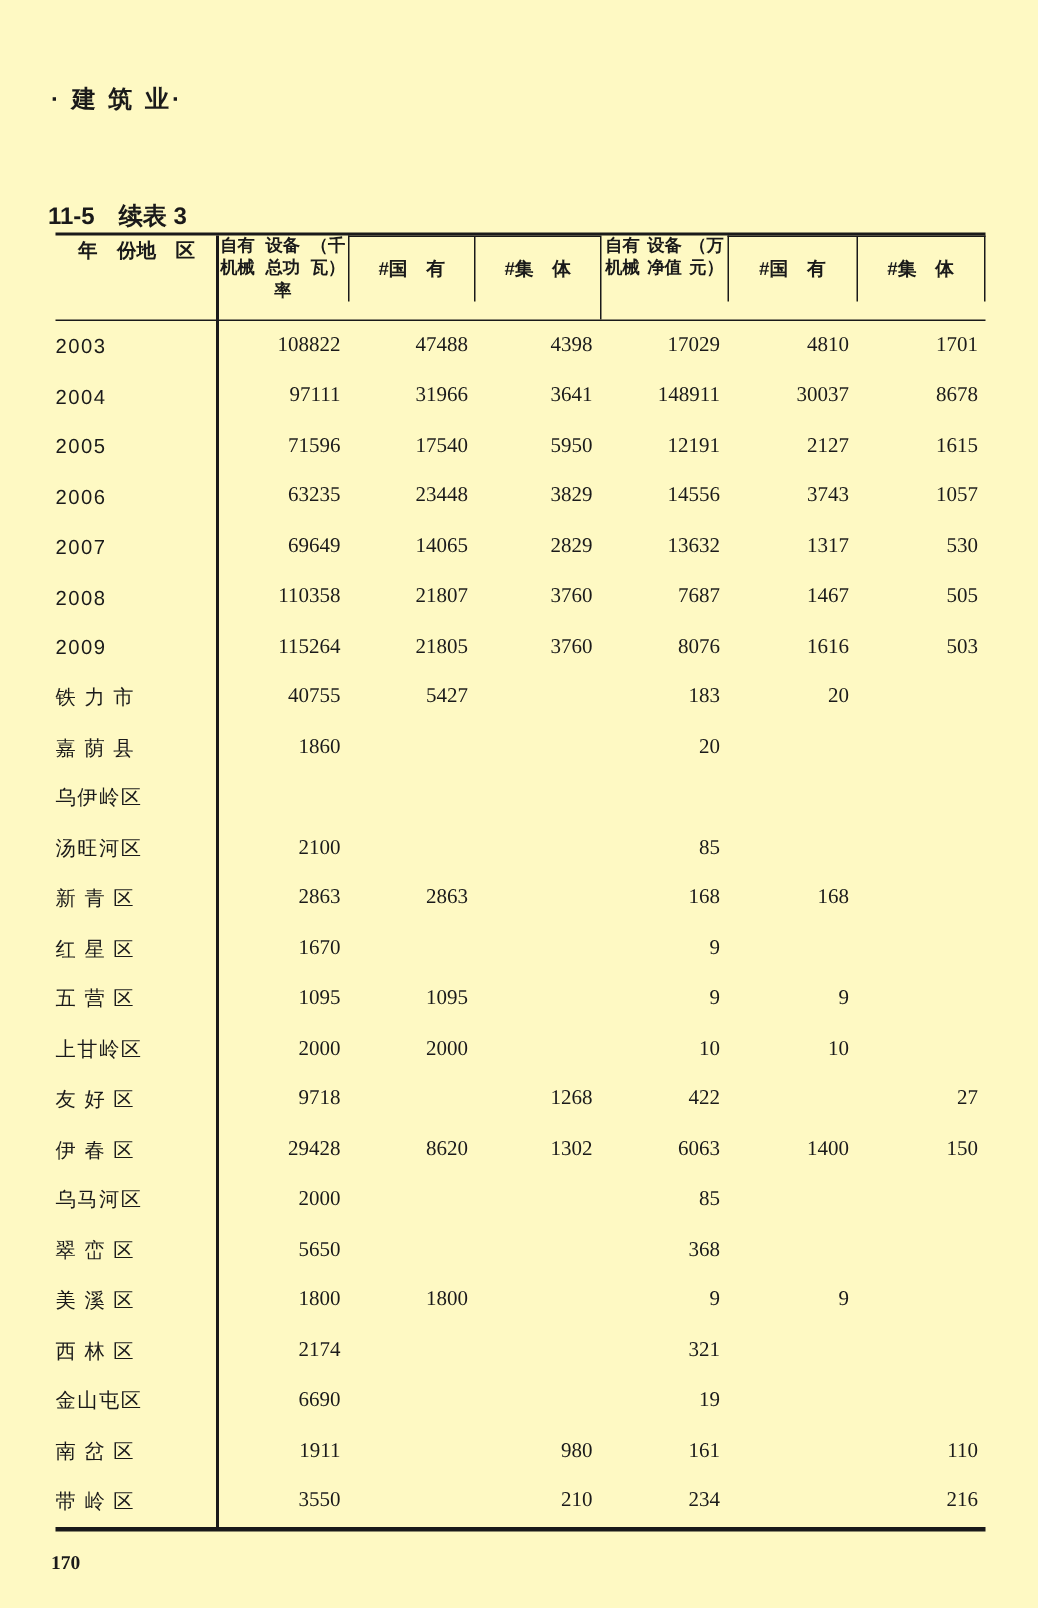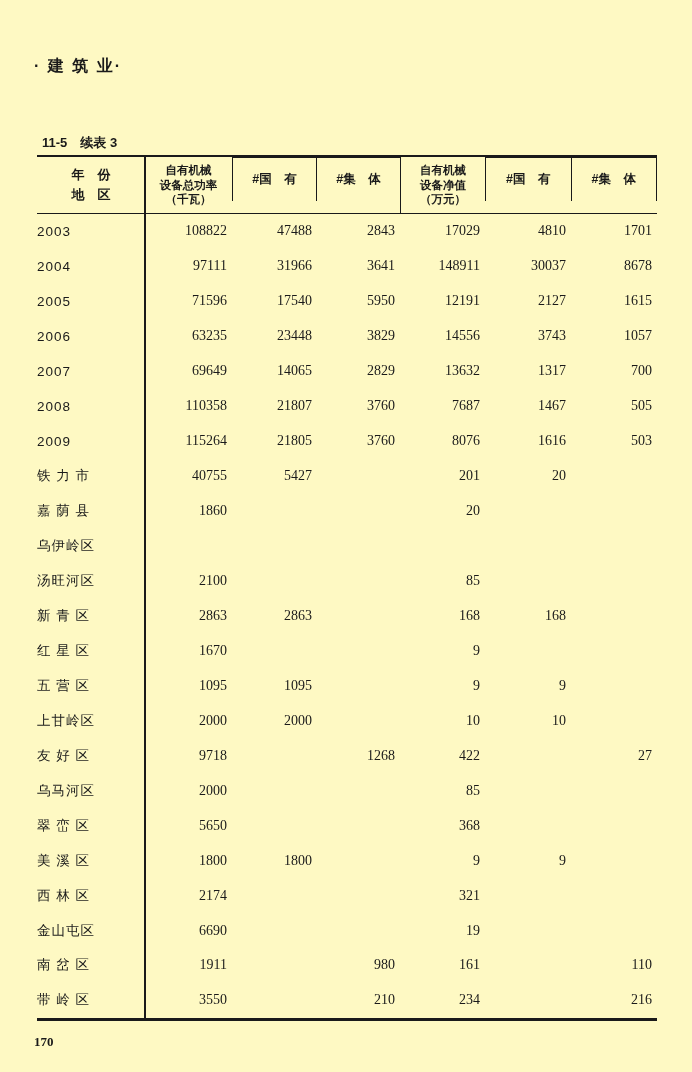--- a/index.html
+++ b/index.html
@@ -21,23 +21,23 @@
     position: absolute;
     left: 34px;
     top: 56px;
     font-size: 16px;
     font-weight: 700;
     letter-spacing: 2px;
     font-family: "Liberation Sans", sans-serif;
   }
   .table-caption {
     position: absolute;
-    left: 42px;
+    left: 32px;
     top: 134px;
-    font-size: 13px;
+    font-size: 16px;
     font-weight: 600;
     font-family: "Liberation Sans", sans-serif;
   }
   .stat-table {
     position: absolute;
     left: 37px;
     top: 155px;
     width: 620px;
     height: 866px;
     box-sizing: border-box;
@@ -56,22 +56,21 @@
     position: relative;
     height: 57px;
     box-sizing: border-box;
     border-bottom: 1.5px solid #1a1a1a;
     display: flex;
     font-family: "Liberation Sans", sans-serif;
   }
   .h-cell {
     box-sizing: border-box;
     display: flex;
-    flex-direction: column;
-    align-items: center;
+    flex-direction: row;
     justify-content: center;
     text-align: center;
   }
   .h-c1 { width: 108px; font-size: 13px; font-weight: 600; line-height: 1.55; }
   .h-c2 { width: 87px;  font-size: 11.5px; font-weight: 600; line-height: 1.3; }
   .h-box {
     box-sizing: border-box;
     margin-top: 0;
     height: calc(100% - 12px);
     border: 1.5px solid #1a1a1a;
@@ -163,21 +162,21 @@
         <div class="h-sub">#国　有</div>
         <div class="h-sub">#集　体</div>
       </div>
     </div>
 
     <div class="tbody" id="table-body">
         <div class="trow">
         <div class="cell label">2003</div>
         <div class="cell num">108822</div>
         <div class="cell num">47488</div>
-        <div class="cell num">2843</div>
+        <div class="cell num">4398</div>
         <div class="cell num">17029</div>
         <div class="cell num">4810</div>
         <div class="cell num">1701</div>
       </div>
         <div class="trow">
         <div class="cell label">2004</div>
         <div class="cell num">97111</div>
         <div class="cell num">31966</div>
         <div class="cell num">3641</div>
         <div class="cell num">148911</div>
@@ -202,21 +201,21 @@
         <div class="cell num">3743</div>
         <div class="cell num">1057</div>
       </div>
         <div class="trow">
         <div class="cell label">2007</div>
         <div class="cell num">69649</div>
         <div class="cell num">14065</div>
         <div class="cell num">2829</div>
         <div class="cell num">13632</div>
         <div class="cell num">1317</div>
-        <div class="cell num">700</div>
+        <div class="cell num">530</div>
       </div>
         <div class="trow">
         <div class="cell label">2008</div>
         <div class="cell num">110358</div>
         <div class="cell num">21807</div>
         <div class="cell num">3760</div>
         <div class="cell num">7687</div>
         <div class="cell num">1467</div>
         <div class="cell num">505</div>
       </div>
@@ -227,21 +226,21 @@
         <div class="cell num">3760</div>
         <div class="cell num">8076</div>
         <div class="cell num">1616</div>
         <div class="cell num">503</div>
       </div>
         <div class="trow">
         <div class="cell label">铁 力 市</div>
         <div class="cell num">40755</div>
         <div class="cell num">5427</div>
         <div class="cell num"></div>
-        <div class="cell num">201</div>
+        <div class="cell num">183</div>
         <div class="cell num">20</div>
         <div class="cell num"></div>
       </div>
         <div class="trow">
         <div class="cell label">嘉 荫 县</div>
         <div class="cell num">1860</div>
         <div class="cell num"></div>
         <div class="cell num"></div>
         <div class="cell num">20</div>
         <div class="cell num"></div>
@@ -304,20 +303,29 @@
         <div class="trow">
         <div class="cell label">友 好 区</div>
         <div class="cell num">9718</div>
         <div class="cell num"></div>
         <div class="cell num">1268</div>
         <div class="cell num">422</div>
         <div class="cell num"></div>
         <div class="cell num">27</div>
       </div>
         <div class="trow">
+        <div class="cell label">伊 春 区</div>
+        <div class="cell num">29428</div>
+        <div class="cell num">8620</div>
+        <div class="cell num">1302</div>
+        <div class="cell num">6063</div>
+        <div class="cell num">1400</div>
+        <div class="cell num">150</div>
+      </div>
+        <div class="trow">
         <div class="cell label">乌马河区</div>
         <div class="cell num">2000</div>
         <div class="cell num"></div>
         <div class="cell num"></div>
         <div class="cell num">85</div>
         <div class="cell num"></div>
         <div class="cell num"></div>
       </div>
         <div class="trow">
         <div class="cell label">翠 峦 区</div>

